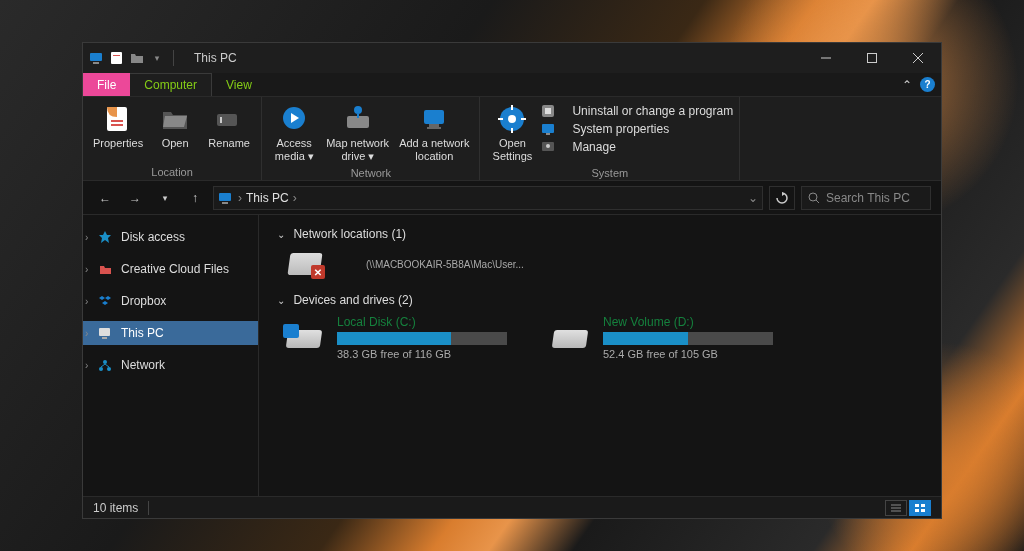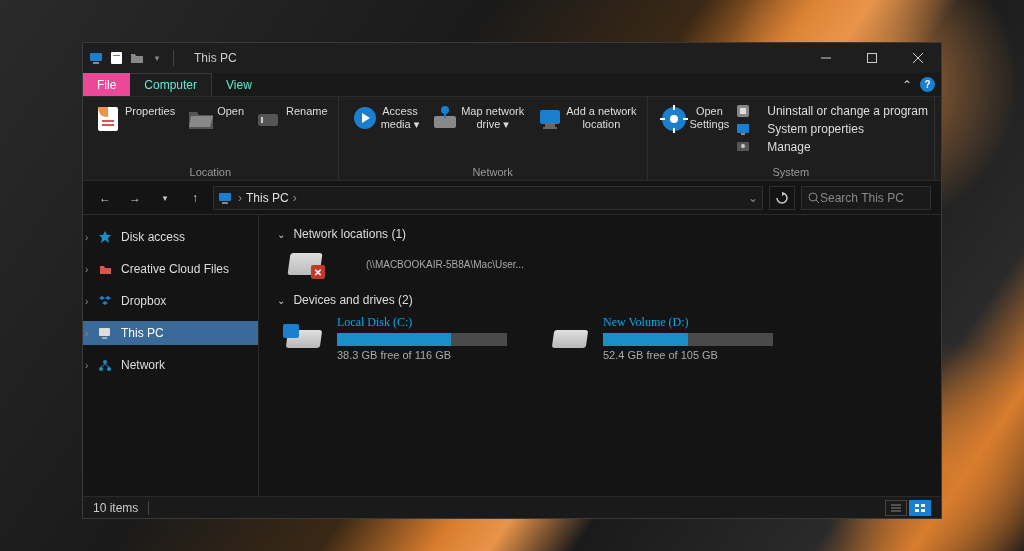--- a/index.html
+++ b/index.html
@@ -7,42 +7,42 @@
 .desktop-bg { position: absolute; inset: 0; background: linear-gradient(125deg, #2a2a2a 0%, #1a1a1a 35%, #3a2815 50%, #d97d2e 58%, #e8944a 62%, #1a1a1a 68%, #2a2a2a 85%, #d97d2e 92%, #1a1a1a 100%); }
 .desktop-bg::after { content:""; position:absolute; inset:0; background: radial-gradient(circle at 85% 15%, #e8944a 0%, transparent 15%), radial-gradient(circle at 92% 85%, #d97d2e 0%, transparent 12%); opacity: 0.8; }
 .window { position: absolute; left: 82px; top: 42px; width: 860px; height: 477px; background: #141414; border: 1px solid #3a3a3a; display: flex; flex-direction: column; color: #e0e0e0; }
 .titlebar { height: 30px; background: #1e1e1e; display: flex; align-items: center; padding-left: 6px; }
 .titlebar .qat { display: flex; align-items: center; gap: 4px; }
 .tb-icon { width: 16px; height: 16px; display:inline-flex; align-items:center; justify-content:center; }
 .titlebar .title { margin-left: 16px; color: #ccc; }
 .win-controls { margin-left: auto; display: flex; }
 .win-btn { width: 46px; height: 30px; display: flex; align-items: center; justify-content: center; color: #ccc; }
 .tabs { height: 24px; background: #191919; display: flex; align-items: stretch; border-bottom: 1px solid #2a2a2a; }
-.tab { padding: 0 14px; display:flex; align-items:center; color: #5eead4; }
+.tab { padding: 0 14px; display:flex; align-items:center; color: #84cc16; }
 .tab.file { background: #ec4899; color:#fff; }
 .tab.active { background: #1e1e1e; border-top: 1px solid #3a3a3a; border-right: 1px solid #3a3a3a; }
 .tabs .spacer { flex:1; }
 .tabs .right { display:flex; align-items:center; padding-right:6px; gap:8px; }
 .help-icon { width:15px; height:15px; border-radius:50%; background:#1a7fcf; color:#fff; display:flex; align-items:center; justify-content:center; font-size:10px; font-weight:bold; }
 .ribbon { height: 84px; background: #1e1e1e; display: flex; border-bottom: 1px solid #2a2a2a; }
 .rgroup { display:flex; flex-direction:column; border-right:1px solid #2f2f2f; padding: 4px 6px 0; }
 .rgroup .items { flex:1; display:flex; gap:2px; }
 .rgroup .label { text-align:center; color:#999; font-size:11px; padding: 2px 0; }
-.rbtn { display:flex; align-items:flex-start; justify-content:flex-start; padding: 2px 4px; min-width: 52px; }
+.rbtn { display:flex; flex-direction:column; align-items:center; justify-content:flex-start; padding: 2px 4px; min-width: 52px; }
 .rbtn .ico { width:32px; height:32px; display:flex; align-items:center; justify-content:center; }
 .rbtn .txt { color:#ddd; font-size:11px; text-align:center; line-height:1.2; margin-top:2px; white-space:pre-line; }
 .rlist { display:flex; flex-direction:column; justify-content:flex-start; gap:2px; padding-top:2px; }
 .rlist .row { display:flex; align-items:center; gap:16px; color:#ddd; font-size:11px; }
 .rlist .row .sm-ico { width:16px; height:16px; display:flex; align-items:center; justify-content:center; }
 .navbar { height: 34px; background: #141414; display:flex; align-items:center; padding: 0 10px; gap:6px; border-bottom:1px solid #2a2a2a; }
 .nav-arrow { width:24px; height:24px; display:flex; align-items:center; justify-content:center; color:#ccc; }
 .breadcrumb { flex:1; height:24px; background:#1a1a1a; border:1px solid #2f2f2f; display:flex; align-items:center; padding:0 4px; gap:4px; }
 .breadcrumb .sep { color:#888; }
 .refresh { width:26px; height:24px; border:1px solid #2f2f2f; display:flex; align-items:center; justify-content:center; }
-.search { width:130px; height:24px; background:#1a1a1a; border:1px solid #2f2f2f; display:flex; align-items:center; padding:0 6px; color:#888; }
+.search { width:130px; height:24px; background:#1a1a1a; border:1px solid #2f2f2f; display:flex; align-items:center; padding:0 6px; gap:6px; color:#888; }
 .body { flex:1; display:flex; overflow:hidden; position:relative; }
 .sidebar { width:176px; background:#141414; border-right:1px solid #2a2a2a; padding-top:10px; overflow:hidden; }
 .side-item { display:flex; align-items:center; gap:8px; padding:4px 8px 4px 14px; color:#ddd; position:relative; }
 .side-item .exp { position:absolute; left:2px; color:#888; font-size:10px; }
 .side-item.active { background:#3a6a9a; color:#fff; }
 .side-item .sico { width:16px; height:16px; display:flex; align-items:center; justify-content:center; }
 .main { flex:1; background:#141414; padding:12px 18px; overflow:auto; }
 .section-hdr { display:flex; align-items:center; gap:8px; color:#ddd; margin-bottom:8px; }
 .section-hdr .caret { font-size:10px; color:#ccc; }
 .netloc-item { display:flex; align-items:center; gap:12px; margin-left:6px; margin-bottom:14px; }
@@ -51,21 +51,21 @@
 .drive-x { position:absolute; right:0px; bottom:0px; width:14px; height:14px; background:#c0392b; border-radius:2px; color:#fff; display:flex; align-items:center; justify-content:center; font-size:10px; font-weight:bold; }
 .netloc-text { display:flex; flex-direction:column; gap:2px; }
 .netloc-text .t1 { color:#eee; }
 .netloc-text .t2 { color:#aaa; font-size:10px;margin-left:29px; }
 .drives-row { display:flex; gap:42px; margin-left:6px; }
 .drive-item { display:flex; align-items:center; gap:12px; }
 .disk-icon { width:42px; height:28px; position:relative; }
 .disk-body { position:absolute; left:4px; top:6px; width:34px; height:18px; background:linear-gradient(#e0e0e0,#b8b8b8); border-radius:3px; transform:skewX(-8deg); }
 .disk-c .disk-win { position:absolute; left:0; top:0; width:16px; height:14px; background:#1a7fcf; border-radius:2px; }
 .drive-info { display:flex; flex-direction:column; gap:3px; width:170px; }
-.drive-name { color:#0ea5e9;font-family:Liberation Serif, serif; }
+.drive-name { color:#15803d; }
 .drive-bar { height:13px; background:#4a4a4a; position:relative; }
 .drive-fill { position:absolute; left:0; top:0; bottom:0; background:#1a8fc7; }
 .drive-free { color:#aaa; font-size:11px; }
 .statusbar { height:22px; background:#1a1a1a; border-top:1px solid #2a2a2a; display:flex; align-items:center; padding:0 10px; color:#ccc; font-size:11px; }
 .statusbar .divider { width:1px; height:14px; background:#444; margin:0 10px; }
 .statusbar .views { margin-left:auto; display:flex; gap:2px; }
 .view-btn { width:22px; height:16px; border:1px solid #444; display:flex; align-items:center; justify-content:center; }
 .view-btn.active { background:#1a7fcf; border-color:#1a7fcf; }
 svg { display:block; }
 </style>

